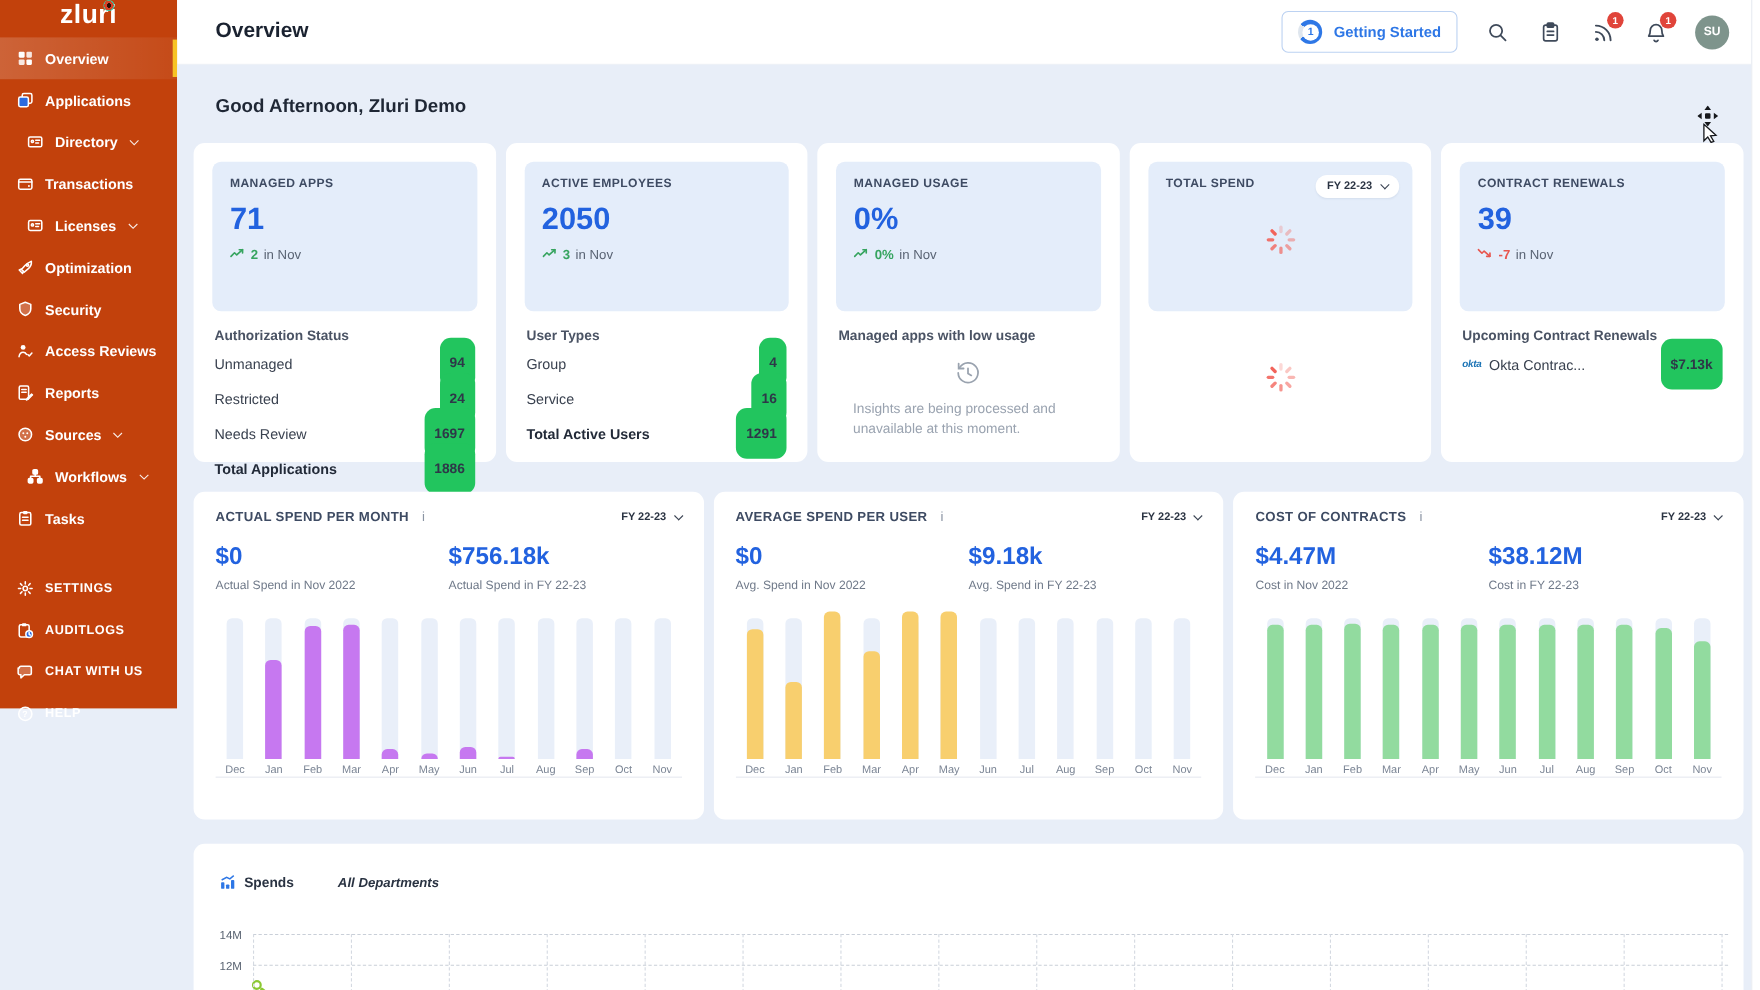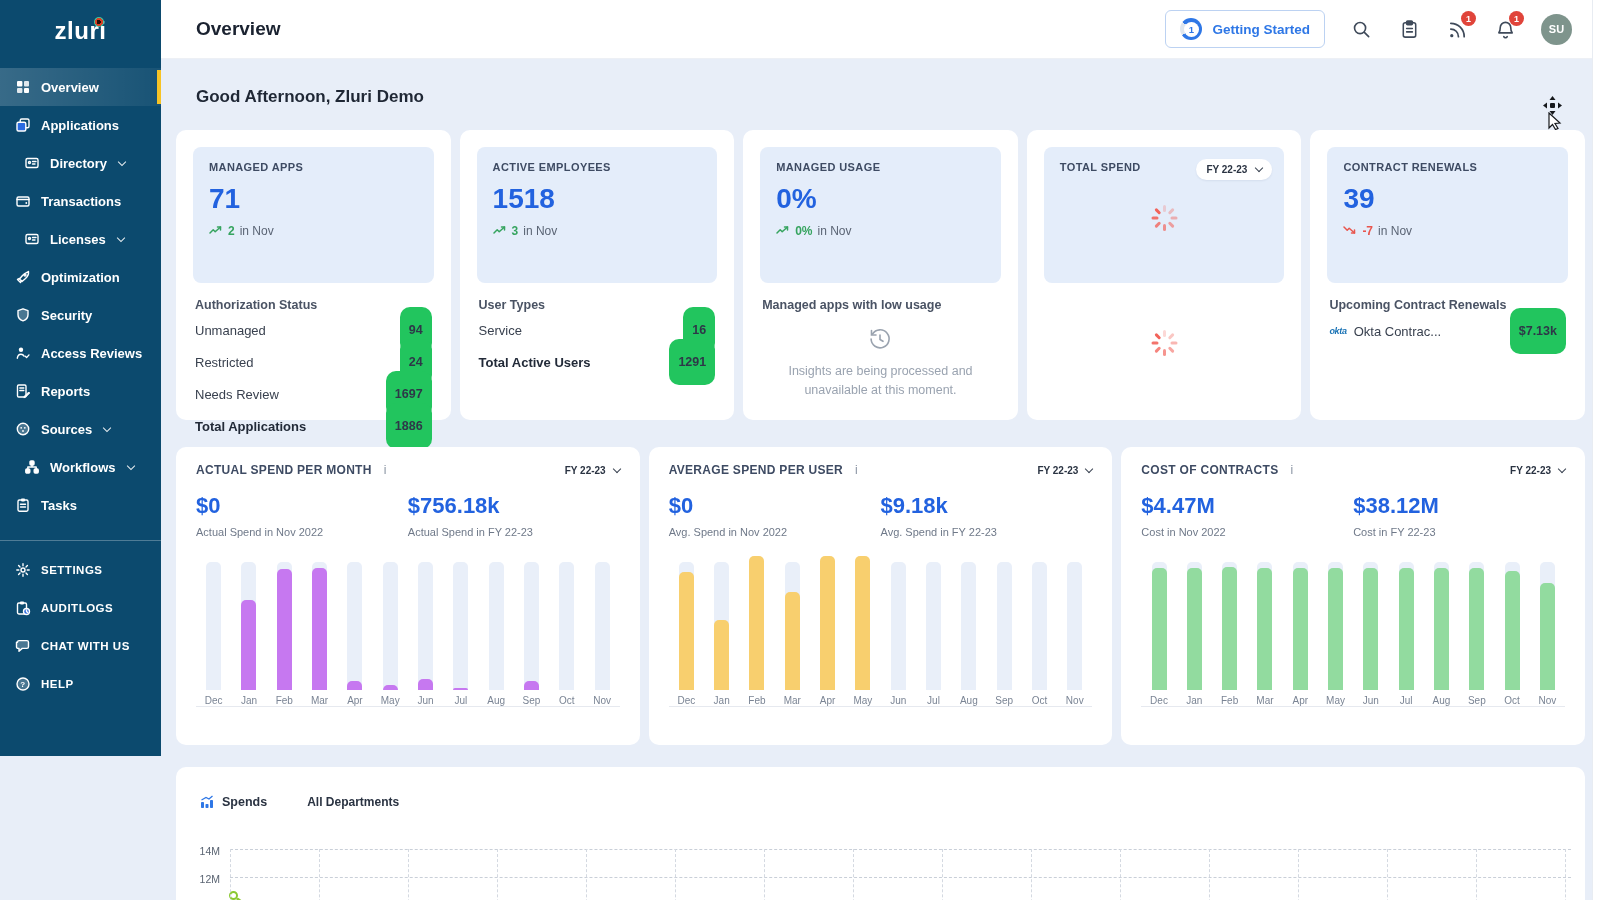--- a/index.html
+++ b/index.html
@@ -1,20 +1,20 @@
 <!DOCTYPE html>
 <html><head>
 <meta charset="utf-8">
 <style>
   * { margin:0; padding:0; box-sizing:border-box; }
   html,body { width:1600px; height:900px; overflow:hidden; font-family:"Liberation Sans", sans-serif; background:#E8EEF8; }
   .app { position:relative; width:1600px; height:900px; display:flex; }
 
   
-  .sidebar { width:161px; min-width:161px; height:756px; background:#0c4a6e; color:#fff; display:flex; flex-direction:column; }
+  .sidebar { width:161px; min-width:161px; height:644px; background:#c2410c; color:#fff; display:flex; flex-direction:column; }
   .logo-wrap { height:62px; display:flex; align-items:center; justify-content:center; }
   .logo { position:relative; font-size:24px; font-weight:700; letter-spacing:.5px; color:#fff; }
   .logo-dot { position:absolute; top:-3px; right:-4px; width:10px; height:10px; border-radius:50%;
     background:radial-gradient(circle, #2A0D06 0 30%, #D64227 30% 60%, #43C49E 60% 100%); }
   .nav { display:flex; flex-direction:column; margin-top:6px; }
   .nav-item { display:flex; align-items:center; gap:10px; height:38px; padding-left:14px; font-size:13px; font-weight:600; cursor:pointer; position:relative; }
   .nav-item.indent { padding-left:23px; }
   .nav-item.active { background:linear-gradient(90deg, rgba(255,255,255,.18), rgba(255,255,255,.05)); }
   .nav-item.active::after { content:""; position:absolute; right:0; top:2px; bottom:2px; width:4px; background:#F7C325; }
   .nav-item .icon { width:17px; height:17px; display:flex; align-items:center; justify-content:center; flex:none; }
@@ -50,21 +50,21 @@
   .stat-delta .dn { font-weight:700; }
   .stat-delta.up .dn { color:#36A45F; }
   .stat-delta.down .dn { color:#E8554D; }
   .sect-title { font-size:12.5px; font-weight:600; color:#4A5364; margin:15px 0 2px 2px; }
   .kv-rows { display:flex; flex-direction:column; }
   .kv-row { display:flex; align-items:center; justify-content:space-between; height:32px; padding:0 2px; }
   .kv-label { font-size:13px; color:#39414F; }
   .kv-row.bold .kv-label { font-weight:700; color:#222A38; }
   .pill { background:#22c55e; border-radius:10px; padding:16px 9px; font-size:12.5px; color:#2E3748; font-weight:600; }
   .empty-state { display:flex; flex-direction:column; align-items:center; margin-top:14px; }
-  .empty-text { margin-top:10px; font-size:12.5px; color:#9AA3B0; text-align:center; max-width:210px; line-height:1.5; }
+  .empty-text { margin-top:10px; font-size:12.5px; color:#9AA3B0; text-align:left; max-width:210px; line-height:1.5; }
   .fy-pill { position:absolute; top:12px; right:12px; background:#fff; border-radius:14px; padding:5px 10px; display:flex; align-items:center; gap:7px; font-size:10px; font-weight:700; color:#2A3342; cursor:pointer; box-shadow:0 1px 2px rgba(30,50,90,.08); }
   .fy-pill .chev, .dd .chev { border-color:#3A4352; }
   .spin-center { display:flex; align-items:center; justify-content:center; }
   .spinner { position:relative; width:26px; height:26px; animation:rot 1s steps(8) infinite; }
   .spinner i { position:absolute; left:50%; top:0; width:3px; height:7px; margin-left:-1.5px; border-radius:2px; background:#F2635A; transform-origin:1.5px 13px; }
   @keyframes rot { to { transform:rotate(360deg);} }
   .renewal-row { display:flex; align-items:center; height:34px; padding:0 2px; }
   .okta-mark { font-size:9px; font-weight:700; color:#1A73B5; font-style:italic; margin-right:7px; letter-spacing:-.3px; }
   .renewal-name { font-size:13px; color:#39414F; flex:1; }
 
@@ -82,21 +82,21 @@
   .bar-unit { flex:1; display:flex; flex-direction:column; align-items:center; }
   .bar-area { position:relative; width:15px; height:134px; }
   .bar-track { position:absolute; bottom:0; left:0; width:15px; height:128px; background:#E9EFF9; border-radius:5px 5px 0 0; }
   .bar-fill { position:absolute; bottom:0; left:0; width:15px; border-radius:5px 5px 0 0; }
   .bar-label { margin-top:5px; font-size:10px; color:#7A8494; }
 
   
   .spends-card { background:#fff; border-radius:10px; margin-top:22px; height:380px; padding:28px 24px 0 24px; position:relative; }
   .spends-head { display:flex; align-items:center; gap:16px; }
   .spends-label { font-size:12.5px; font-weight:700; color:#2A3342; display:flex; align-items:center; gap:8px; }
-  .spends-dd { display:flex; align-items:flex-start; gap:8px; font-size:12px; font-weight:700; color:#2A3342; margin-left:24px; cursor:pointer; }
+  .spends-dd { display:flex; align-items:flex-start; gap:8px; font-size:12px; font-weight:700; color:#2A3342; margin-left:24px; cursor:pointer;font-style:italic; }
   .spend-grid { position:absolute; left:54px; right:14px; top:82px; height:260px; }
   .hline { position:absolute; left:0; right:0; border-top:1px dashed #C9CFD8; }
   .vline { position:absolute; top:0; height:260px; border-left:1px dashed #D4D9E1; }
   .ytick { position:absolute; font-size:10.5px; color:#55607080; color:#5A6472; width:34px; text-align:right; left:-44px; margin-top:-5px; }
   .lpoint { position:absolute; width:9px; height:9px; border:2.5px solid #8BC832; background:#fff; border-radius:50%; }
   .lseg { position:absolute; width:16px; height:2.5px; background:#8BC832; transform:rotate(38deg); transform-origin:left center; border-radius:2px; }
 
   
   .float-move { position:absolute; z-index:30; }
   .scroll-strip { position:absolute; right:0; top:0; bottom:0; width:8px; background:#fff; border-left:1px solid #E8ECF2; z-index:20; }
@@ -360,32 +360,36 @@
               <div class="kv-row bold">
                 <span class="kv-label">Total Applications</span>
       <span class="pill">1886</span>
               </div>
             </div>
         </div>
 
         <div class="stat-card">
           <div class="stat-panel">
             <div class="stat-title">ACTIVE EMPLOYEES</div>
-            <div class="stat-value">1518</div>
+            <div class="stat-value">2050</div>
             <div class="stat-delta up">
               <span class="tr-up"><svg width="14" height="10" viewBox="0 0 14 10" fill="none" stroke="#36A45F" stroke-width="1.5" stroke-linecap="round" stroke-linejoin="round">
                     <path d="M1 8l3.2-3.2 2 2L11.5 2"></path>
                     <path d="M8.5 2h3v3"></path>
                   </svg></span>
               <span class="dn">3</span>
                 <span>in Nov</span>
             </div>
           </div>
           <div class="sect-title">User Types</div>
           <div class="kv-rows">
+              <div class="kv-row">
+                <span class="kv-label">Group</span>
+      <span class="pill">4</span>
+              </div>
               <div class="kv-row">
                 <span class="kv-label">Service</span>
       <span class="pill">16</span>
               </div>
               <div class="kv-row bold">
                 <span class="kv-label">Total Active Users</span>
       <span class="pill">1291</span>
               </div>
             </div>
         </div>

